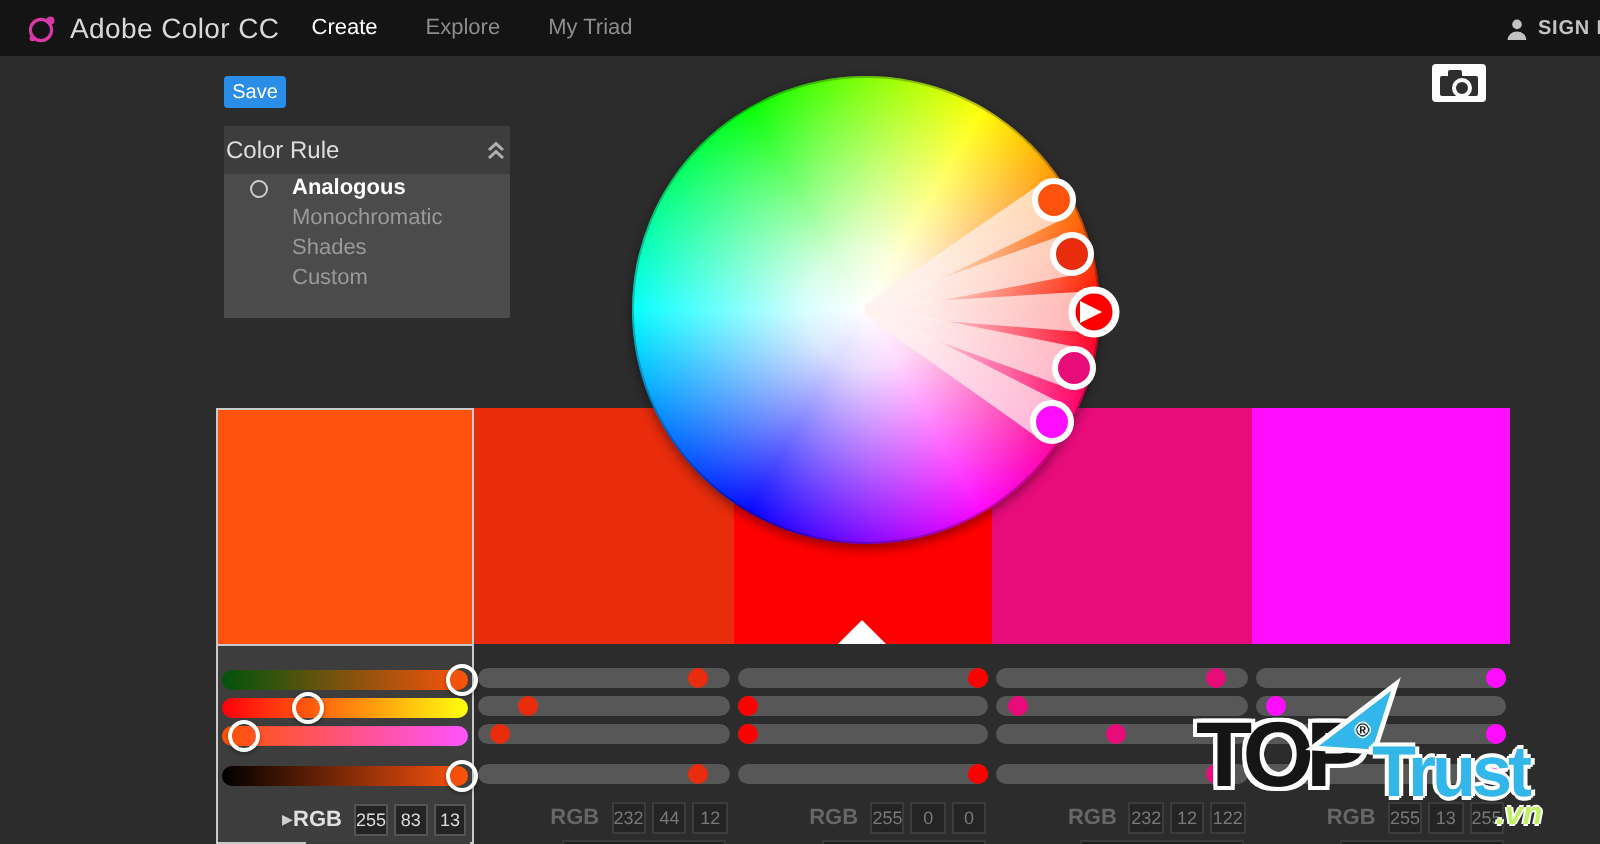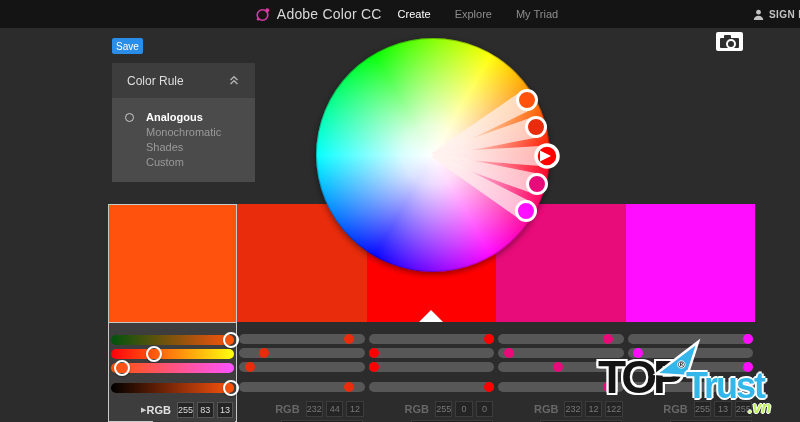--- a/index.html
+++ b/index.html
@@ -1,41 +1,41 @@
 <!DOCTYPE html>
 <html><head>
 <meta charset="utf-8">
 <style>
   html,body{margin:0;padding:0;background:#000;}
   .app{position:relative;width:800px;height:422px;background:#2c2c2c;overflow:hidden;
        font-family:"Liberation Sans",sans-serif;-webkit-font-smoothing:antialiased;}
   
   .nav{position:absolute;left:0;top:0;width:100%;height:28px;background:#141414;
-       display:flex;align-items:center;justify-content:center;}
+       display:flex;align-items:center;}
   .brand{display:flex;align-items:center;margin-left:13px;}
   .brand-name{color:#d9d9d9;font-size:14px;margin-left:7px;letter-spacing:.2px;}
   .nav-items{display:flex;margin-left:16px;gap:24px;}
   .nav-item{font-size:11px;color:#8d8d8d;cursor:pointer;}
   .nav-item.active{color:#ffffff;font-weight:normal;}
   .signin{position:absolute;right:-9px;top:0;height:28px;display:flex;align-items:center;gap:5px;}
   .signin-label{color:#c3c3c3;font-size:10px;font-weight:bold;letter-spacing:.4px;white-space:nowrap;}
   
   .save-btn{position:absolute;left:112px;top:38px;width:31px;height:16px;border-radius:2px;
             display:flex;align-items:center;justify-content:center;color:#fff;font-size:10px;cursor:pointer;}
   .camera-btn{position:absolute;left:716px;top:32px;width:27px;height:19px;background:#fdfdfd;
               border-radius:2px;cursor:pointer;z-index:6;}
   .cam-body{position:absolute;left:4px;top:6px;width:19px;height:10px;background:#2e2e2e;border-radius:1px;}
   .cam-bump{position:absolute;left:8px;top:3px;width:7px;height:4px;background:#2e2e2e;border-radius:1px;}
   .cam-lens{position:absolute;left:6px;top:1px;width:6px;height:6px;border:2px solid #fdfdfd;border-radius:50%;}
   
   .rule-panel{position:absolute;left:112px;top:63px;width:143px;z-index:2;}
-  .rule-header{height:35px;background:#3d3d3d;display:flex;align-items:center;justify-content:space-between;
-               padding:0 15px;}
+  .rule-header{height:24px;background:#3d3d3d;display:flex;align-items:center;justify-content:space-between;
+               padding:0 1px;}
   .rule-title{color:#dedede;font-size:12px;}
-  .rule-body{background:#4b4b4b;padding:12px 0 12px 0;}
+  .rule-body{background:#4b4b4b;padding:0 0 12px 0;}
   .rule-item{position:relative;padding:1px 10px 1px 34px;font-size:11px;line-height:13px;color:#9a9a9a;cursor:pointer;}
   .rule-item.selected{color:#ffffff;font-weight:bold;}
   .radio{position:absolute;left:13px;top:3px;width:7px;height:7px;border:1.5px solid #cccccc;border-radius:50%;}
   
   .wheel{position:absolute;left:316px;top:38px;width:234px;height:234px;border-radius:50%;z-index:4;
          background:radial-gradient(circle,rgba(255,255,255,1) 0%,rgba(255,255,255,.85) 18%,rgba(255,255,255,0) 72%),
                     conic-gradient(from 90deg,#f00,#f0f,#00f,#0ff,#0f0,#ff0,#f00);
          box-shadow:0 2px 6px rgba(0,0,0,.45), inset 0 0 0 1px rgba(0,0,0,.25);}
   .wheel-overlay{position:absolute;left:316px;top:38px;width:234px;height:234px;z-index:5;overflow:visible;}
   

